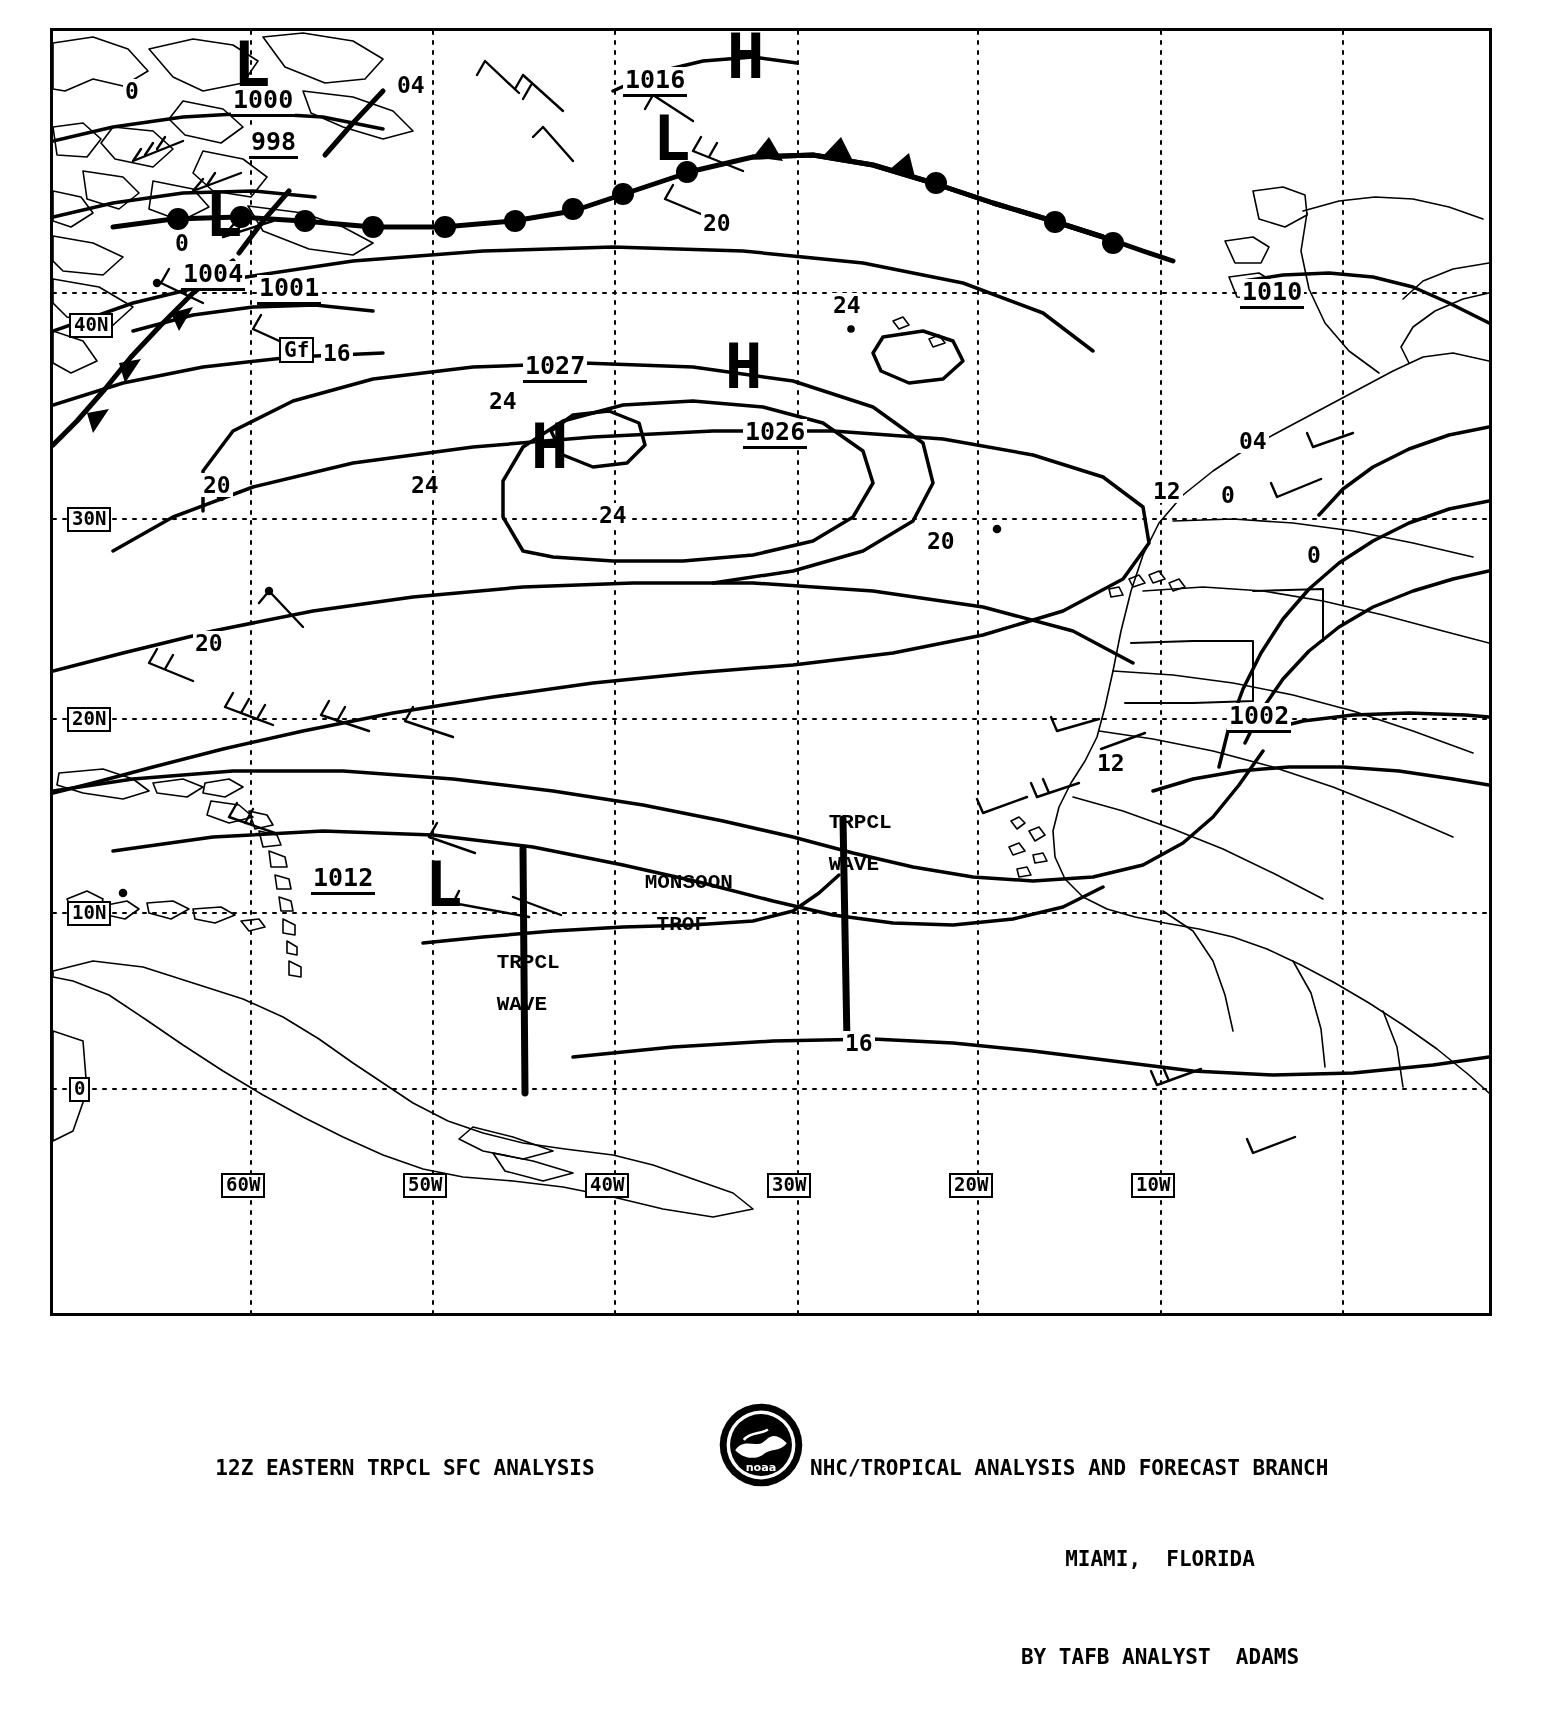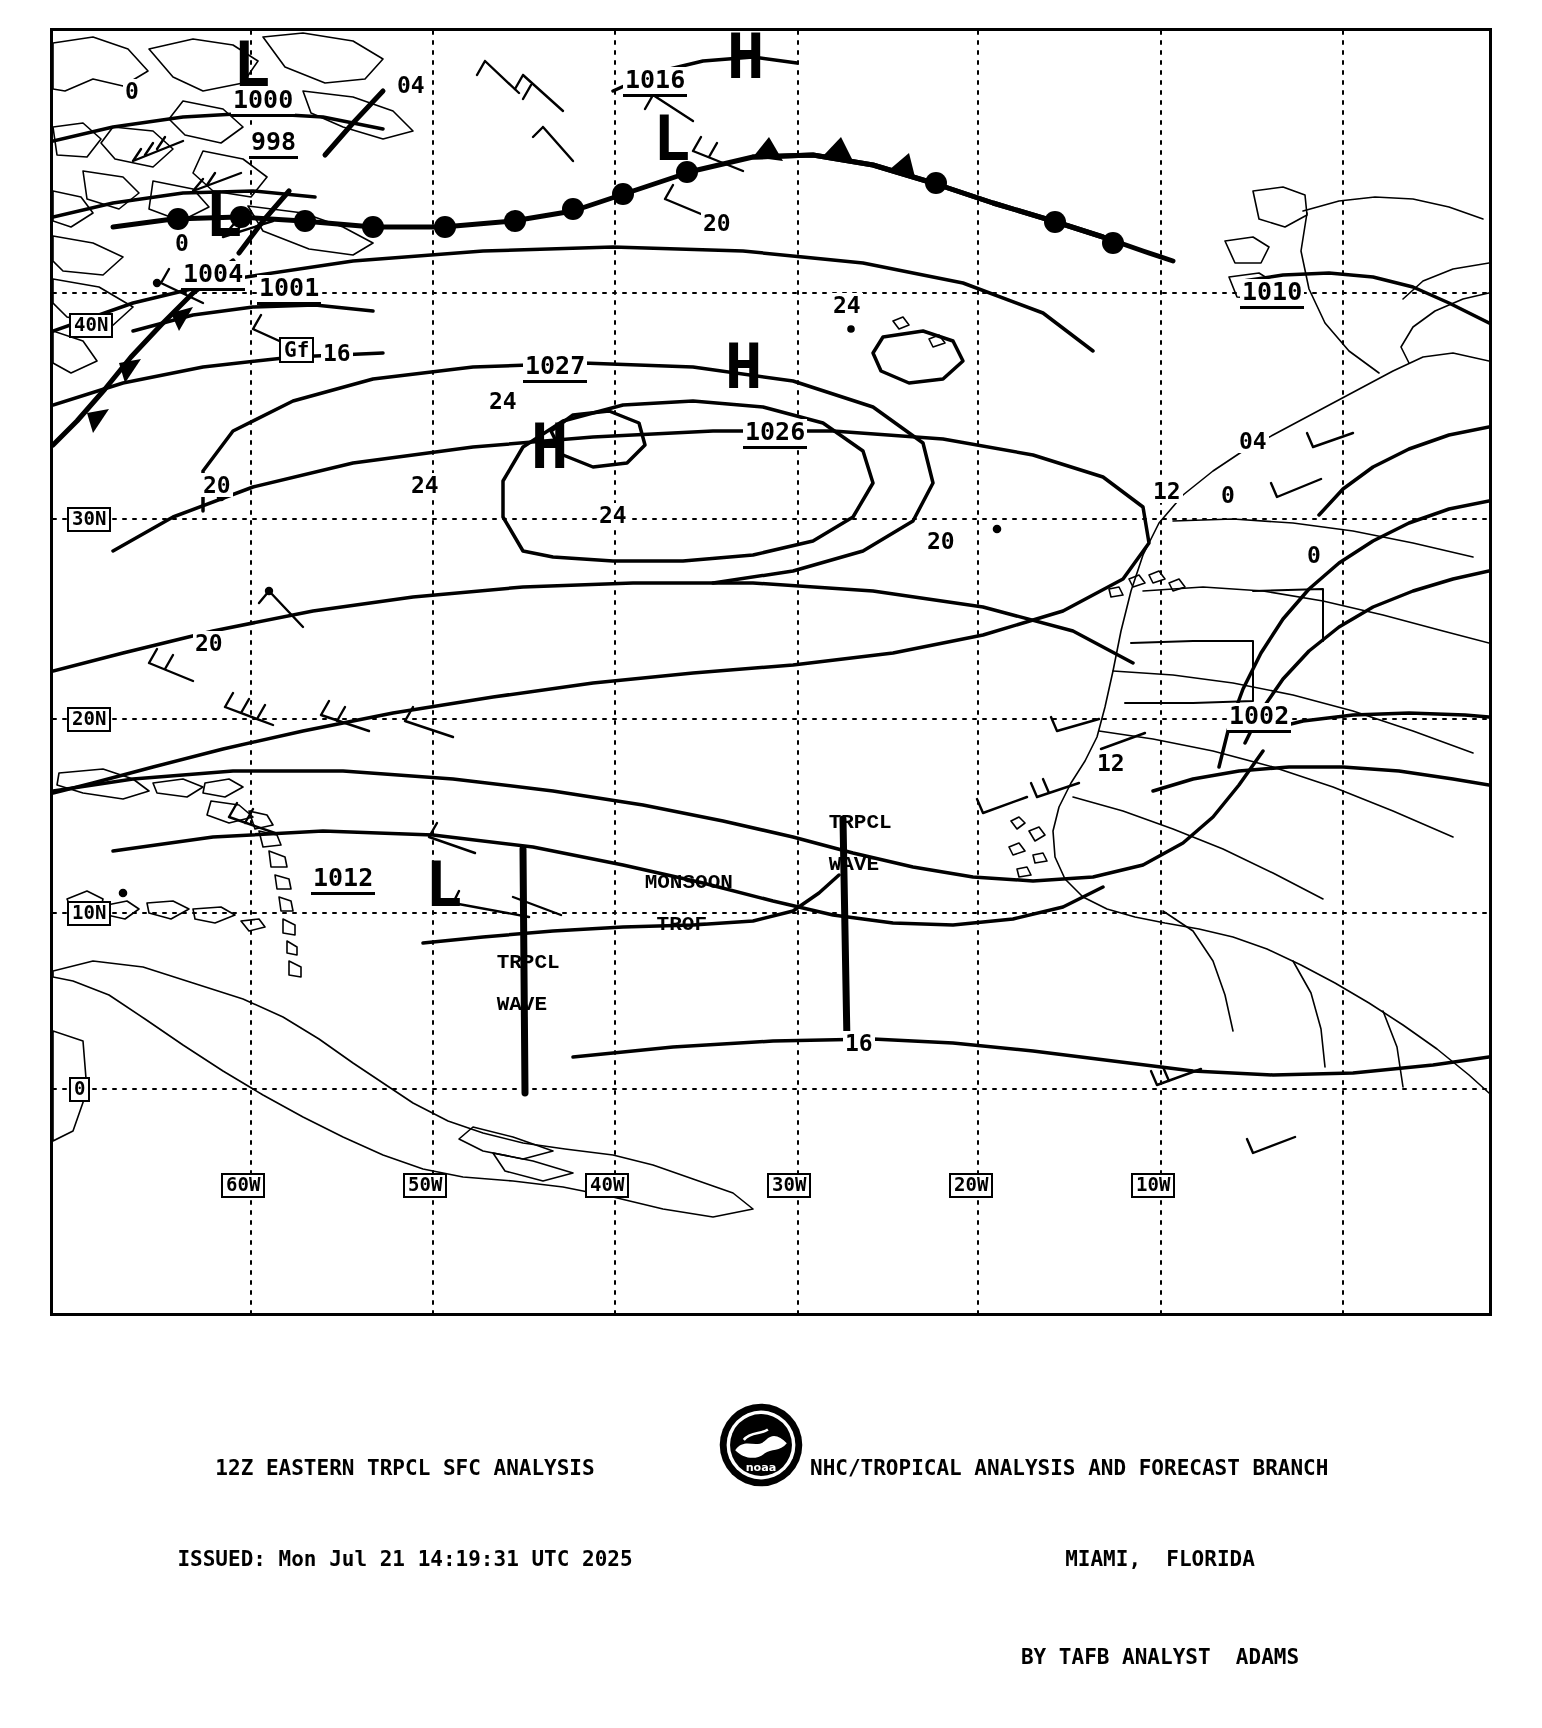--- a/index.html
+++ b/index.html
@@ -463,21 +463,20 @@
       <span>TRPCL</span><br>
       <span>WAVE</span>
     </div>
 
   </div>
 
   <div id="footer">
 
     <div class="footer-left">
       <div>12Z EASTERN TRPCL SFC ANALYSIS</div>
-      <div>ISSUED: Mon Jul 21 14:19:31 UTC 2025</div>
     </div>
 
     <svg id="noaa-logo" viewBox="0 0 100 100" xmlns="http://www.w3.org/2000/svg">
       <circle cx="50" cy="50" r="48" fill="#000"></circle>
       <circle cx="50" cy="50" r="40" fill="#fff"></circle>
       <circle cx="50" cy="50" r="36" fill="#000"></circle>
       <path d="M20 56 C32 40 44 56 56 44 C64 36 72 40 80 48
                C72 58 62 54 54 60 C44 68 30 66 20 56 Z" fill="#fff"></path>
       <path d="M30 44 C38 34 50 38 58 32" stroke="#fff" stroke-width="3" fill="none"></path>
       <text x="50" y="80" font-family="DejaVu Sans, sans-serif" font-size="13" font-weight="bold" fill="#fff" text-anchor="middle">noaa</text>

